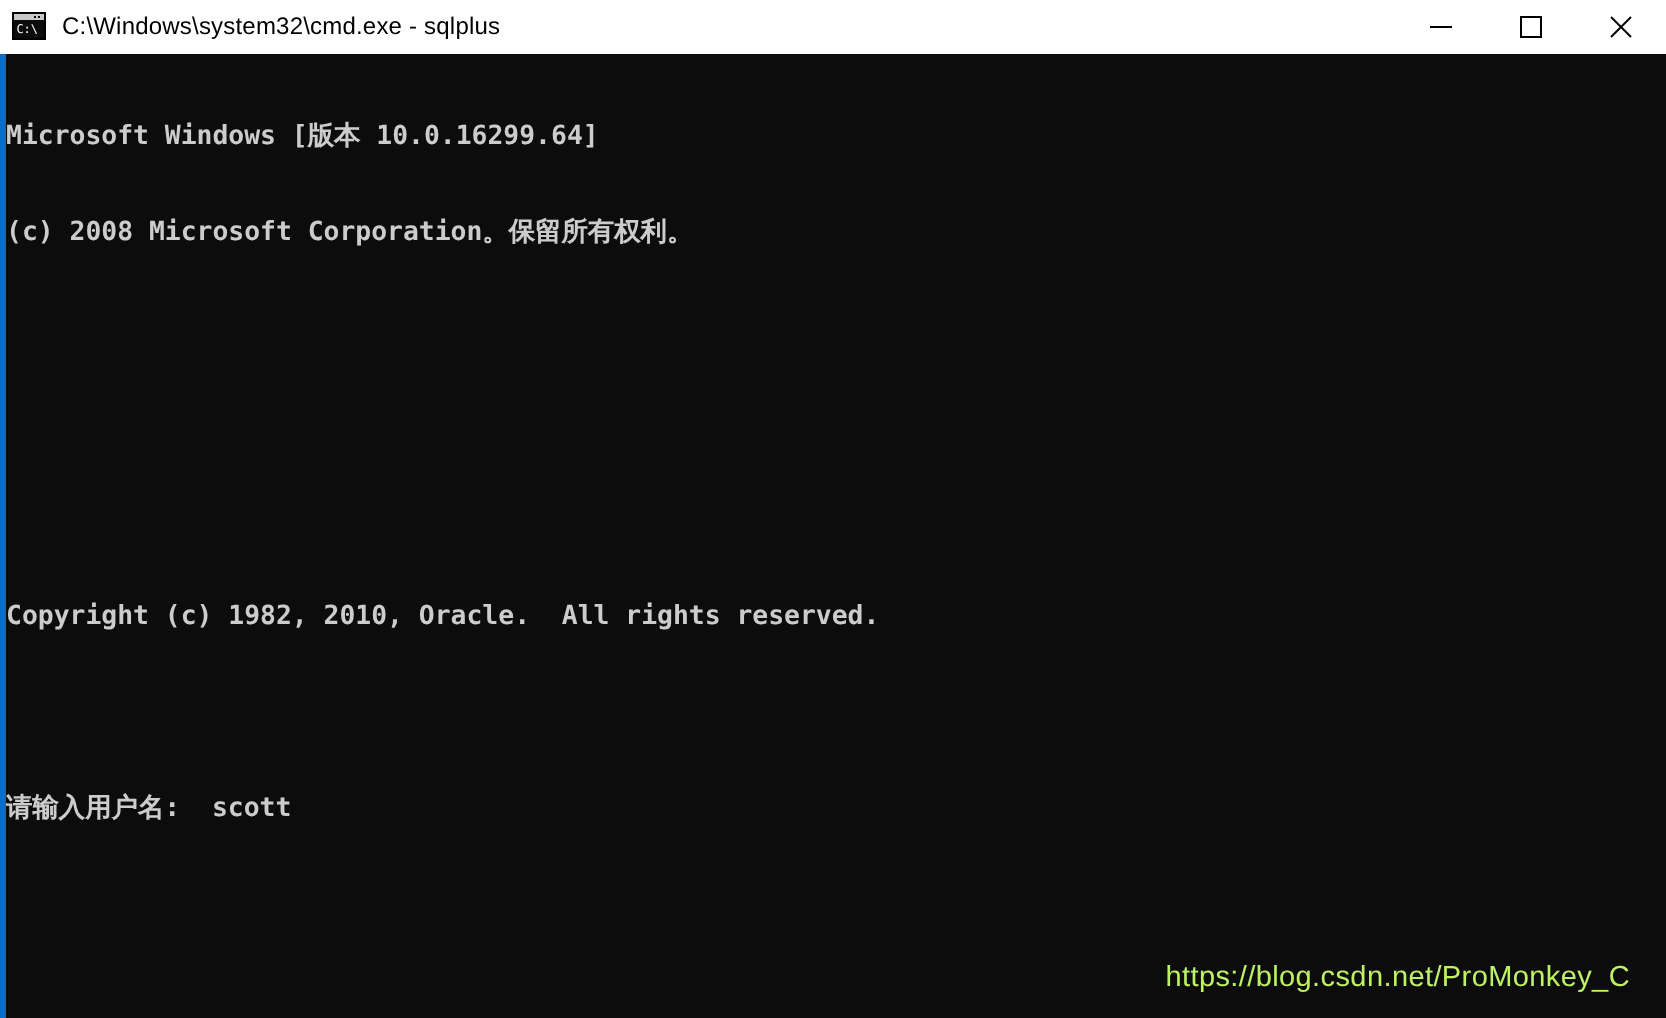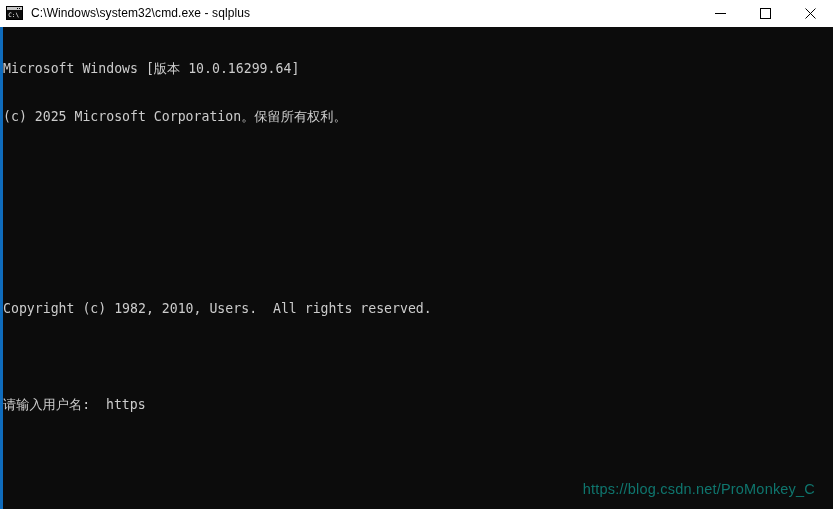--- a/index.html
+++ b/index.html
@@ -108,31 +108,32 @@
     font-size: 13.2px;
     line-height: 16px;
     color: #cccccc;
     white-space: pre;
     letter-spacing: 0px;
   }
 
   .term .line {
     height: 16px;
     white-space: pre;
+    font-weight: bold;
   }
 
   .term .blank { height: 16px; }
 
   .watermark {
     position: absolute;
     right: 18px;
     bottom: 12px;
     font-family: "Liberation Sans", sans-serif;
     font-size: 14.5px;
-    color: #0f766e;
+    color: #bef264;
     white-space: nowrap;
     letter-spacing: 0.2px;
   }
 </style>
 </head>
 <body>
 
 <div class="window">
 
   <div class="titlebar">
@@ -165,27 +166,27 @@
         </svg>
       </button>
     </span>
   </div>
 
   <div class="console">
     <div class="left-accent"></div>
 
     <div class="term">
       <div class="line">Microsoft Windows [版本 10.0.16299.64]</div>
-      <div class="line">(c) 2025 Microsoft Corporation。保留所有权利。</div>
+      <div class="line">(c) 2008 Microsoft Corporation。保留所有权利。</div>
       <div class="blank"></div>
       <div class="blank"></div>
       <div class="blank"></div>
-      <div class="line">Copyright (c) 1982, 2010, Users.  All rights reserved.</div>
+      <div class="line">Copyright (c) 1982, 2010, Oracle.  All rights reserved.</div>
       <div class="blank"></div>
-      <div class="line">请输入用户名:  https</div>
+      <div class="line">请输入用户名:  scott</div>
       
       
       
       
       
       
       
     </div>
 
     <div class="watermark">https://blog.csdn.net/ProMonkey_C</div>

